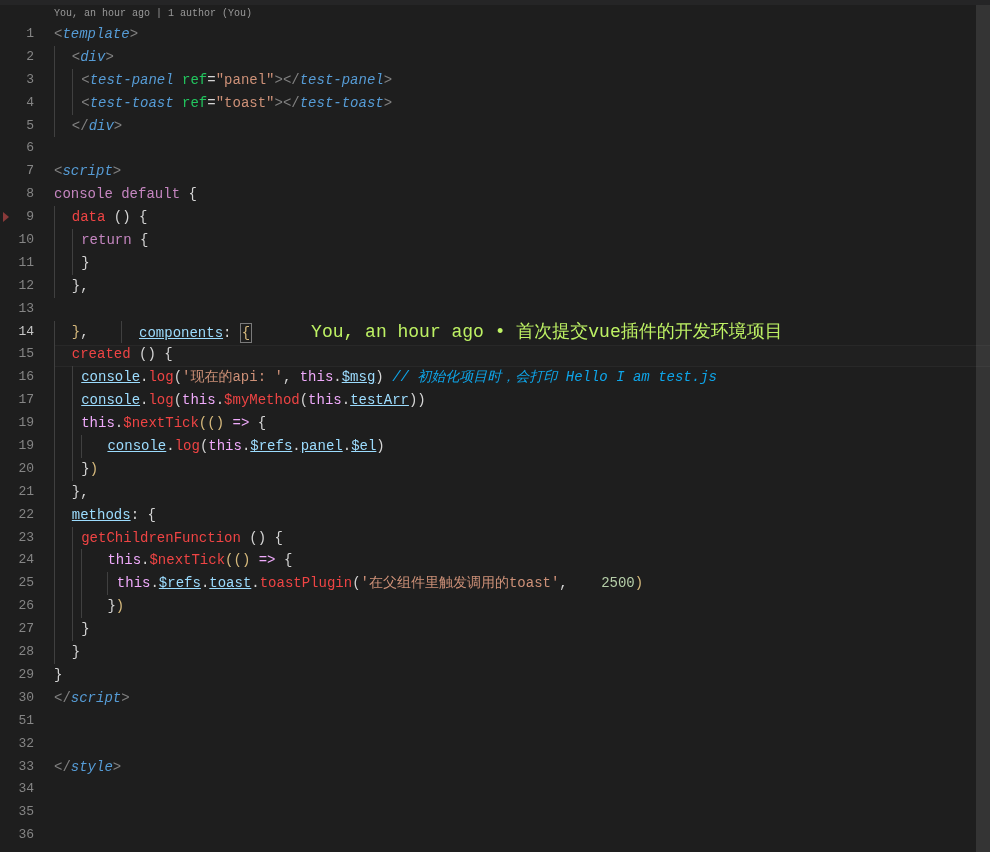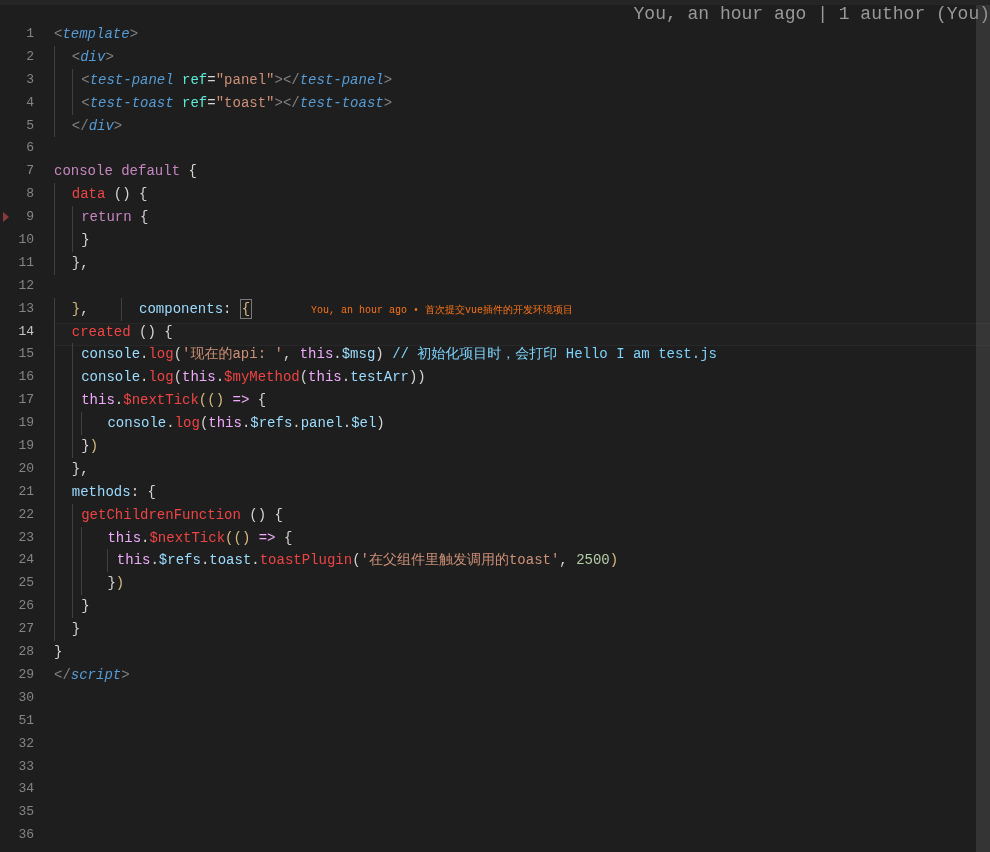--- a/index.html
+++ b/index.html
@@ -45,24 +45,23 @@
   border-bottom: 5px solid transparent;
   border-left: 6px solid #8a3a3a;
 }
 .codewrap {
   position: relative;
   flex: 1;
 }
 .codelens {
   height: 18px;
   line-height: 18px;
-  font-size: 18px;
+  font-size: 10px;
   color: #999999;
   padding-left: 6px;
-  text-align: right;
 }
 .code {
   padding-left: 6px;
 }
 .line {
   height: 22.9px;
   line-height: 22.9px;
   white-space: pre;
   position: relative;
 }
@@ -81,34 +80,34 @@
   height: 22.9px;
   vertical-align: top;
 }
 .cursor-box {
   display: inline-block;
   border: 1px solid #7a7a7a;
   padding: 0 1px;
   line-height: 18px;
 }
 .blame {
-  color: #f97316;
-  font-size: 10px;
+  color: #bef264;
+  font-size: 18px;
 }
 
 .t-tag { color: #569cd6; font-style: italic; }
 .t-br  { color: #808080; }
-.t-attr{ color: #5eead4; margin-top: 20px; }
+.t-attr{ color: #22c55e; margin-top: 20px; }
 .t-str { color: #ce9178; }
 .t-kw  { color: #c586c0; }
 .t-kw2 { color: #f0abfc; margin-top: 22px; }
 .t-fn  { color: #ef4444; }
-.t-id  { color: #9cdcfe; }
-.t-num { color: #b5cea8; }
-.t-cm  { color: #7dd3fc; }
+.t-id  { color: #9cdcfe; text-decoration: underline; }
+.t-num { color: #b5cea8; margin-left: 25px; }
+.t-cm  { color: #0ea5e9; font-style: italic; }
 .t-p   { color: #d4d4d4; }
 .t-py  { color: #d7ba7d; }
 .scrollbar {
   position: absolute;
   right: 0; top: 0;
   width: 14px;
   height: 100%;
   background: transparent;
 }
 .scrollbar .thumb {
@@ -181,20 +180,21 @@
 
       <div class="line"><span class="indent-guide"></span>  <span class="indent-guide"></span> <span class="t-br">&lt;</span><span class="t-tag">test-panel</span><span> </span><span class="t-attr">ref</span><span class="t-p">=</span><span class="t-str">"panel"</span><span class="t-br">&gt;&lt;/</span><span class="t-tag">test-panel</span><span class="t-br">&gt;</span></div>
 
       <div class="line"><span class="indent-guide"></span>  <span class="indent-guide"></span> <span class="t-br">&lt;</span><span class="t-tag">test-toast</span><span> </span><span class="t-attr">ref</span><span class="t-p">=</span><span class="t-str">"toast"</span><span class="t-br">&gt;&lt;/</span><span class="t-tag">test-toast</span><span class="t-br">&gt;</span></div>
 
       <div class="line"><span class="indent-guide"></span>  <span class="t-br">&lt;/</span><span class="t-tag">div</span><span class="t-br">&gt;</span></div>
 
 
       <div class="line"></div>
 
+      <div class="line"><span class="t-br">&lt;</span><span class="t-tag">script</span><span class="t-br">&gt;</span></div>
 
       <div class="line"><span class="t-kw">console</span><span> </span><span class="t-kw">default</span><span> </span><span class="t-p">{</span></div>
 
       <div class="line"><span class="indent-guide"></span>  <span class="t-fn">data</span><span> </span><span class="t-p">()</span><span> </span><span class="t-p">{</span></div>
 
       <div class="line"><span class="indent-guide"></span>  <span class="indent-guide"></span> <span class="t-kw">return</span><span> </span><span class="t-p">{</span></div>
 
       <div class="line"><span class="indent-guide"></span>  <span class="indent-guide"></span> <span class="t-p">}</span></div>
 
       <div class="line"><span class="indent-guide"></span>  <span class="t-p">}</span><span class="t-p">,</span></div>
@@ -234,20 +234,21 @@
 
       <div class="line"><span class="t-p">}</span></div>
 
       <div class="line"><span class="t-br">&lt;/</span><span class="t-tag">script</span><span class="t-br">&gt;</span></div>
 
       <div class="line"></div>
 
 
       <div class="line"></div>
 
+      <div class="line"><span class="t-br">&lt;/</span><span class="t-tag">style</span><span class="t-br">&gt;</span></div>
 
       <div class="line"></div>
 
     </div>
 
     <div class="scrollbar">
       <div class="thumb"></div>
     </div>
   </div>
 </div>

